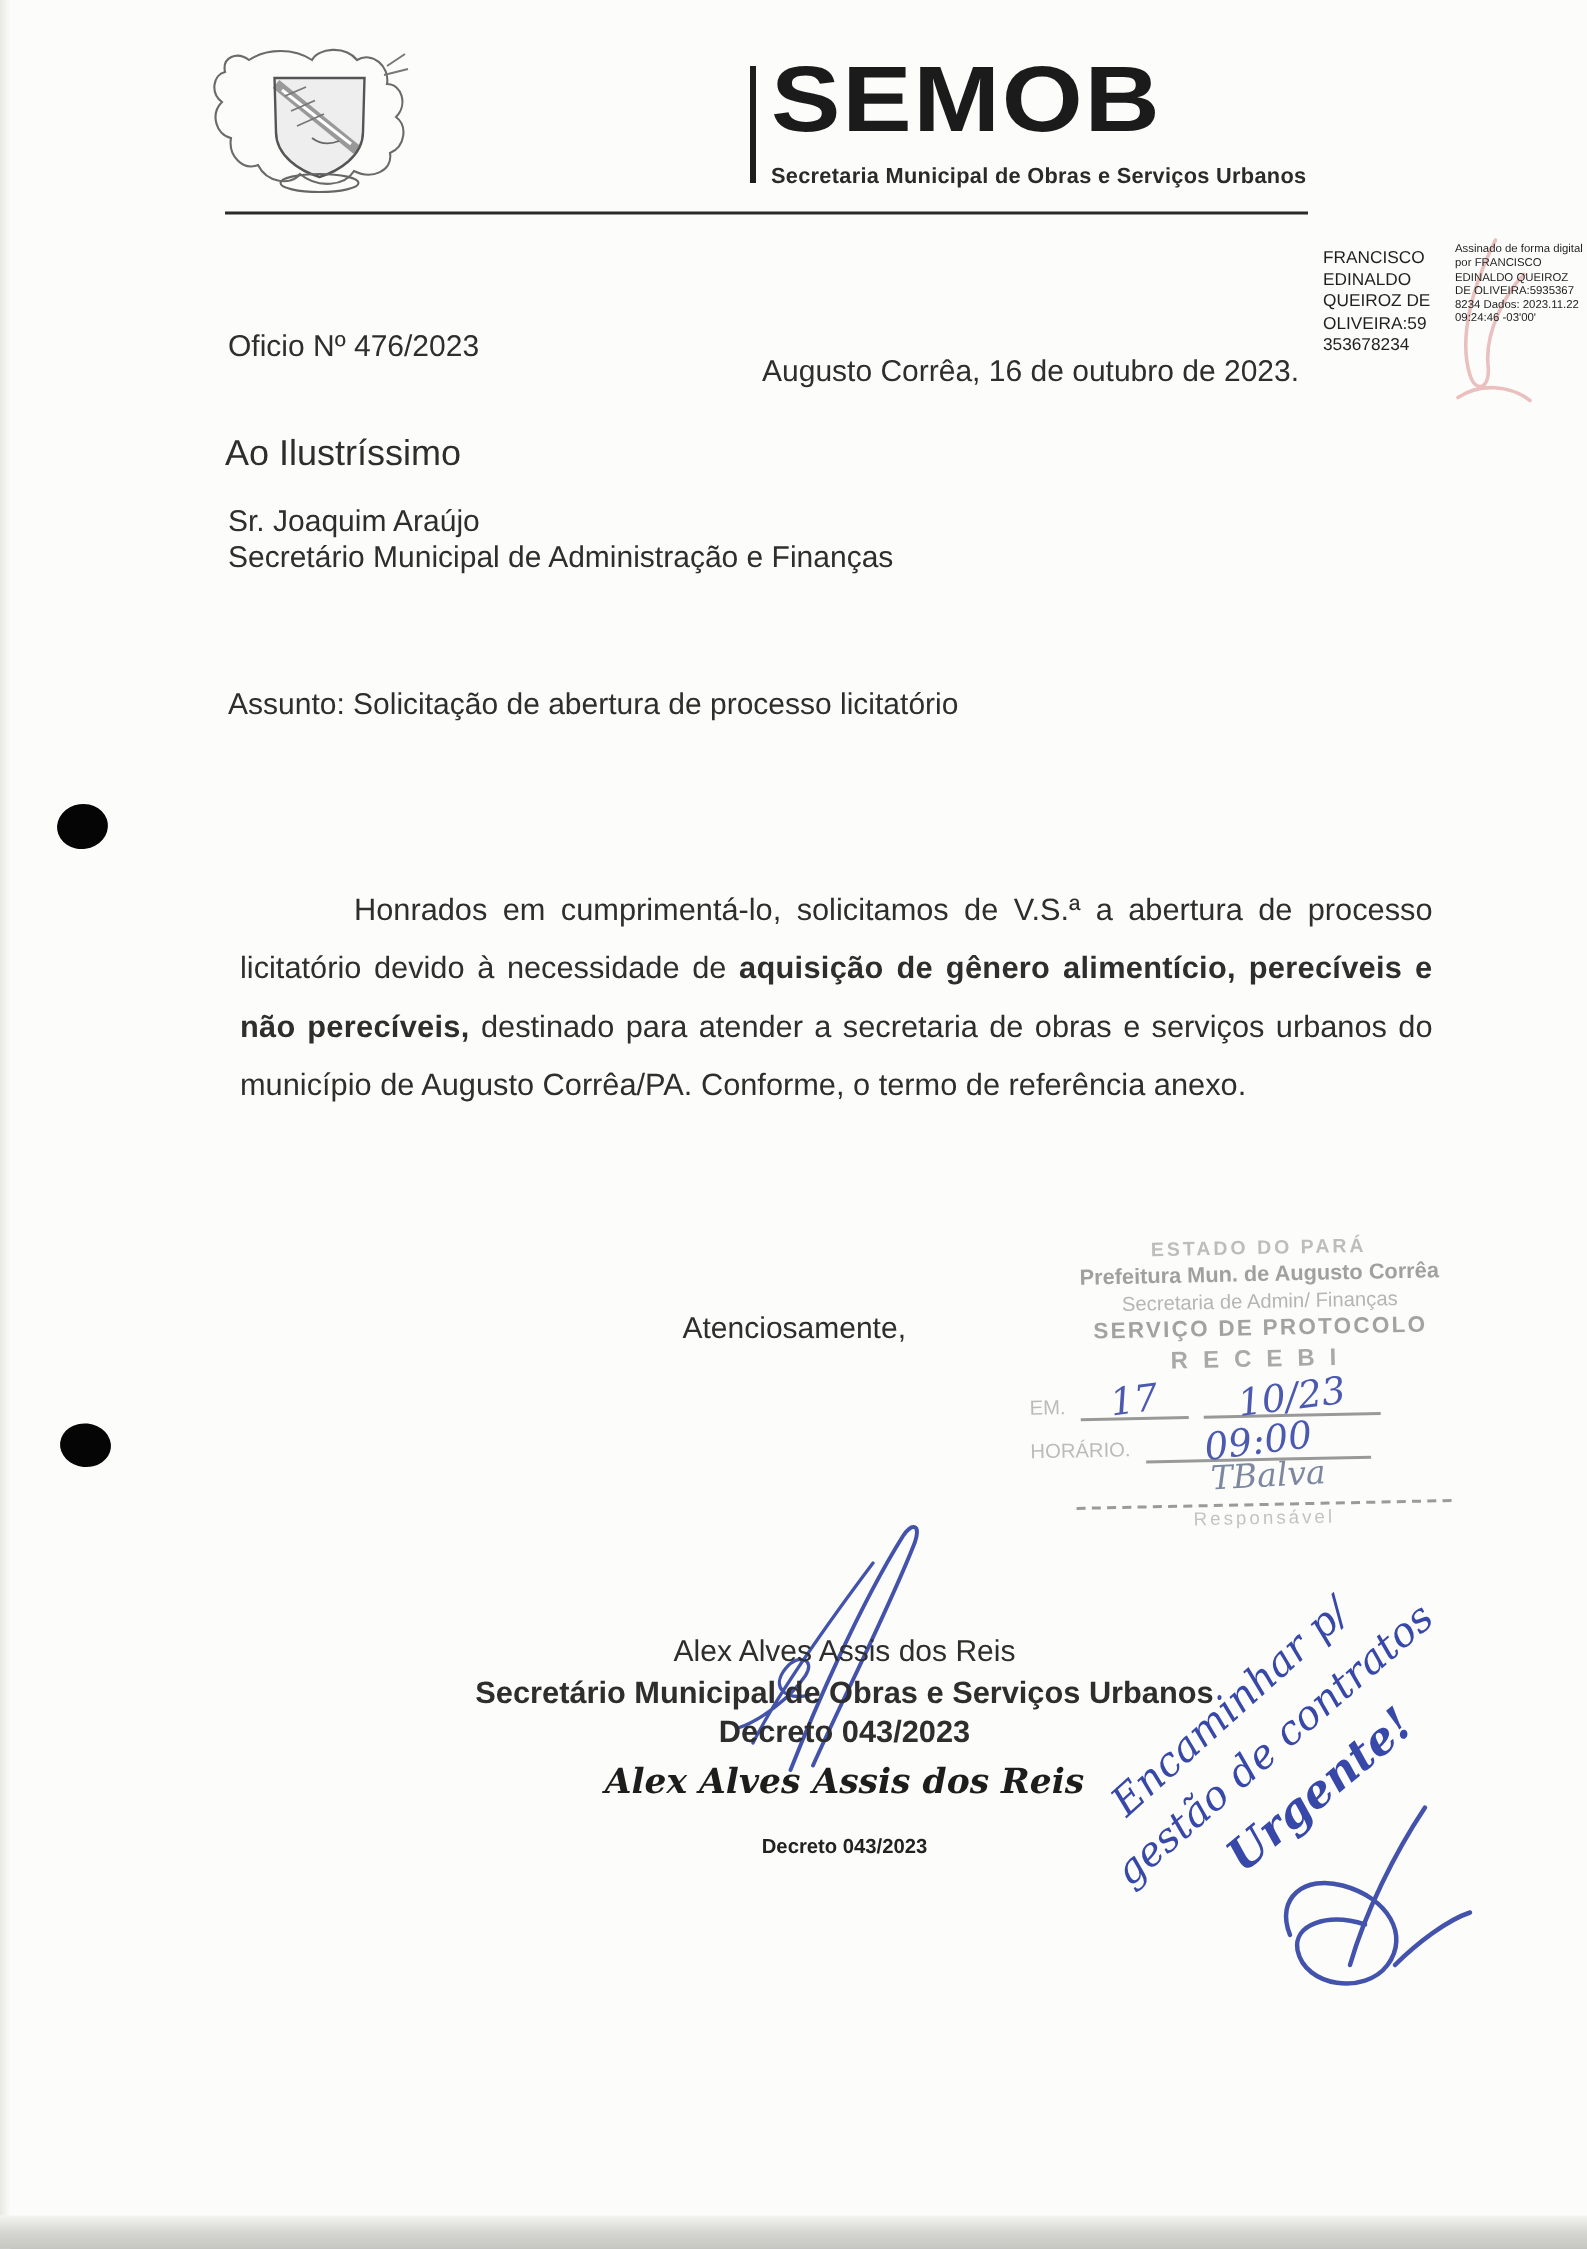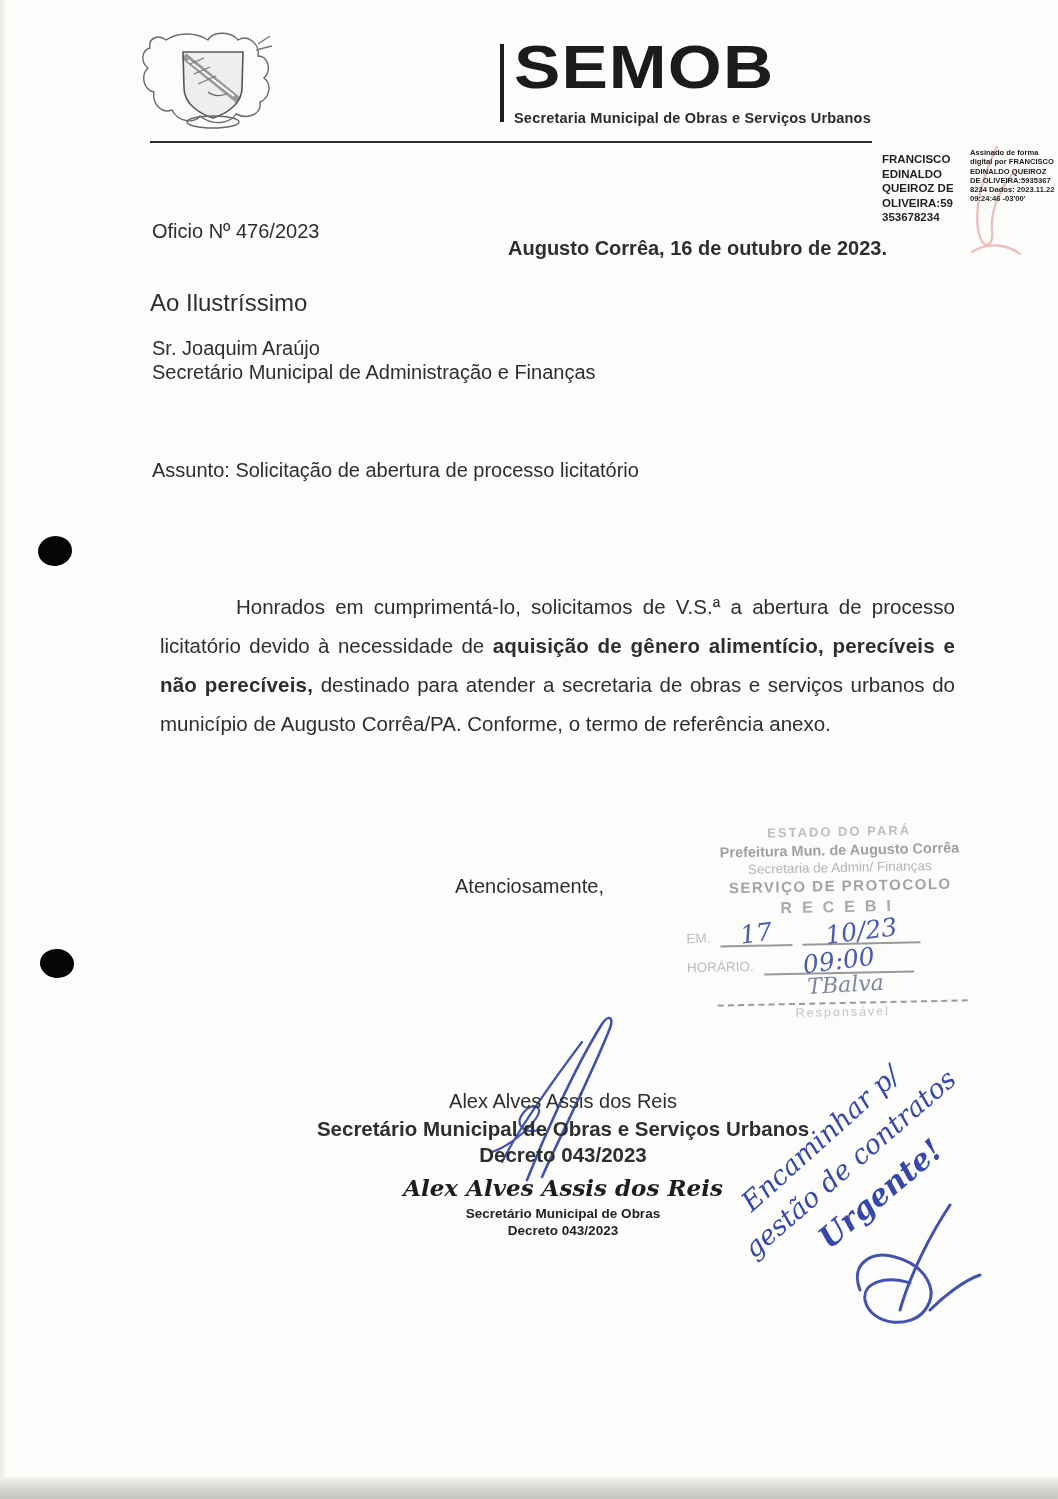--- a/index.html
+++ b/index.html
@@ -14,27 +14,27 @@
   .org-block{left:236px;top:40px;width:260px;}
   .org-line{font-size:13px;letter-spacing:6px;color:#4a4a4a;font-weight:700;}
   .org-name{font-size:35px;font-weight:900;letter-spacing:3px;line-height:30px;color:#222;transform:scaleY(1.05);transform-origin:left top;}
   .org-tagline{font-size:17px;font-weight:700;font-style:italic;color:#333;margin-top:1px;letter-spacing:1px;}
   .dept-sep{left:500px;top:44px;width:4px;height:78px;background:#1d1d1d;}
   .dept-block{left:514px;top:36px;width:420px;}
   .dept-acronym{font-size:62px;font-weight:900;letter-spacing:1px;line-height:62px;color:#1b1b1b;display:inline-block;transform:scaleX(1.12);transform-origin:left top;}
   .dept-full{font-size:14.5px;font-weight:700;color:#2a2a2a;margin-top:12px;letter-spacing:.2px;}
   .header-rule{left:150px;top:141px;width:722px;height:2px;background:#2a2a2a;}
   
-  .dsig{left:882px;top:148px;width:176px;height:100px;font-weight:700;}
+  .dsig{left:882px;top:161px;width:176px;height:100px;font-weight:400;}
   .dsig-signer{position:absolute;left:0;top:4px;width:84px;font-size:11.5px;line-height:14.5px;color:#1f1f1f;}
   .dsig-details{position:absolute;left:88px;top:0;width:88px;font-size:7.6px;line-height:9.3px;color:#1f1f1f;}
   .dsig-flourish{position:absolute;left:60px;top:-6px;width:90px;height:130px;opacity:.55;}
   
   .oficio{left:152px;top:193px;font-size:20px;margin-top:27px;}
-  .dateline{left:508px;top:237px;font-size:20px;font-weight:bold;}
+  .dateline{left:508px;top:237px;font-size:20px;}
   .salutation{left:150px;top:289px;font-size:24px;}
   .recipient-name{left:152px;top:337px;font-size:20px;}
   .recipient-title{left:152px;top:361px;font-size:20px;}
   .subject{left:152px;top:459px;font-size:20px;}
   .body-par{left:160px;top:566px;width:795px;font-size:20.5px;line-height:39px;text-align:justify;text-indent:76px;}
   .body-par b{letter-spacing:.2px;}
   .closing{left:455px;top:875px;font-size:20px;}
   
   .hole{border-radius:50%;background:#050505;}
   .hole1{left:38px;top:536px;width:34px;height:30px;transform:rotate(-8deg);}
@@ -146,21 +146,20 @@
 
   <svg class="abs pen-sig" viewBox="0 0 210 180">
     <path d="M95 168 C110 130,140 60,170 12 C176 3,182 4,178 16 C160 62,130 120,110 165" fill="none" stroke="#4353ac" stroke-width="2.6" stroke-linecap="round"></path>
     <path d="M70 150 C85 120,120 70,150 30 M60 140 C75 135,95 120,105 105 C112 94,100 90,92 100 C82 112,90 122,108 118" fill="none" stroke="#4353ac" stroke-width="2.2" stroke-linecap="round"></path>
   </svg>
 
   <div class="abs sig-name">Alex Alves Assis dos Reis</div>
   <div class="abs sig-title">Secretário Municipal de Obras e Serviços Urbanos</div>
   <div class="abs sig-decree">Decreto 043/2023</div>
   <div class="abs sig-stamp-name">Alex Alves Assis dos Reis</div>
-  <div class="abs sig-stamp-title">Secretário Municipal de Obras</div>
   <div class="abs sig-stamp-decree">Decreto 043/2023</div>
 
   <div class="abs note">
     <div class="n1">Encaminhar p/</div>
     <div class="n2">gestão de contratos</div>
     <div class="n3">Urgente!</div>
   </div>
   <svg class="abs note-flourish" viewBox="0 0 160 150">
     <path d="M120 10 C100 40,80 80,70 115 M30 95 C20 70,40 55,65 62 C95 70,110 95,95 115 C80 135,40 130,35 105 C32 88,55 80,80 88 M100 115 C115 100,135 85,150 80" fill="none" stroke="#4353ac" stroke-width="3" stroke-linecap="round"></path>
   </svg>

